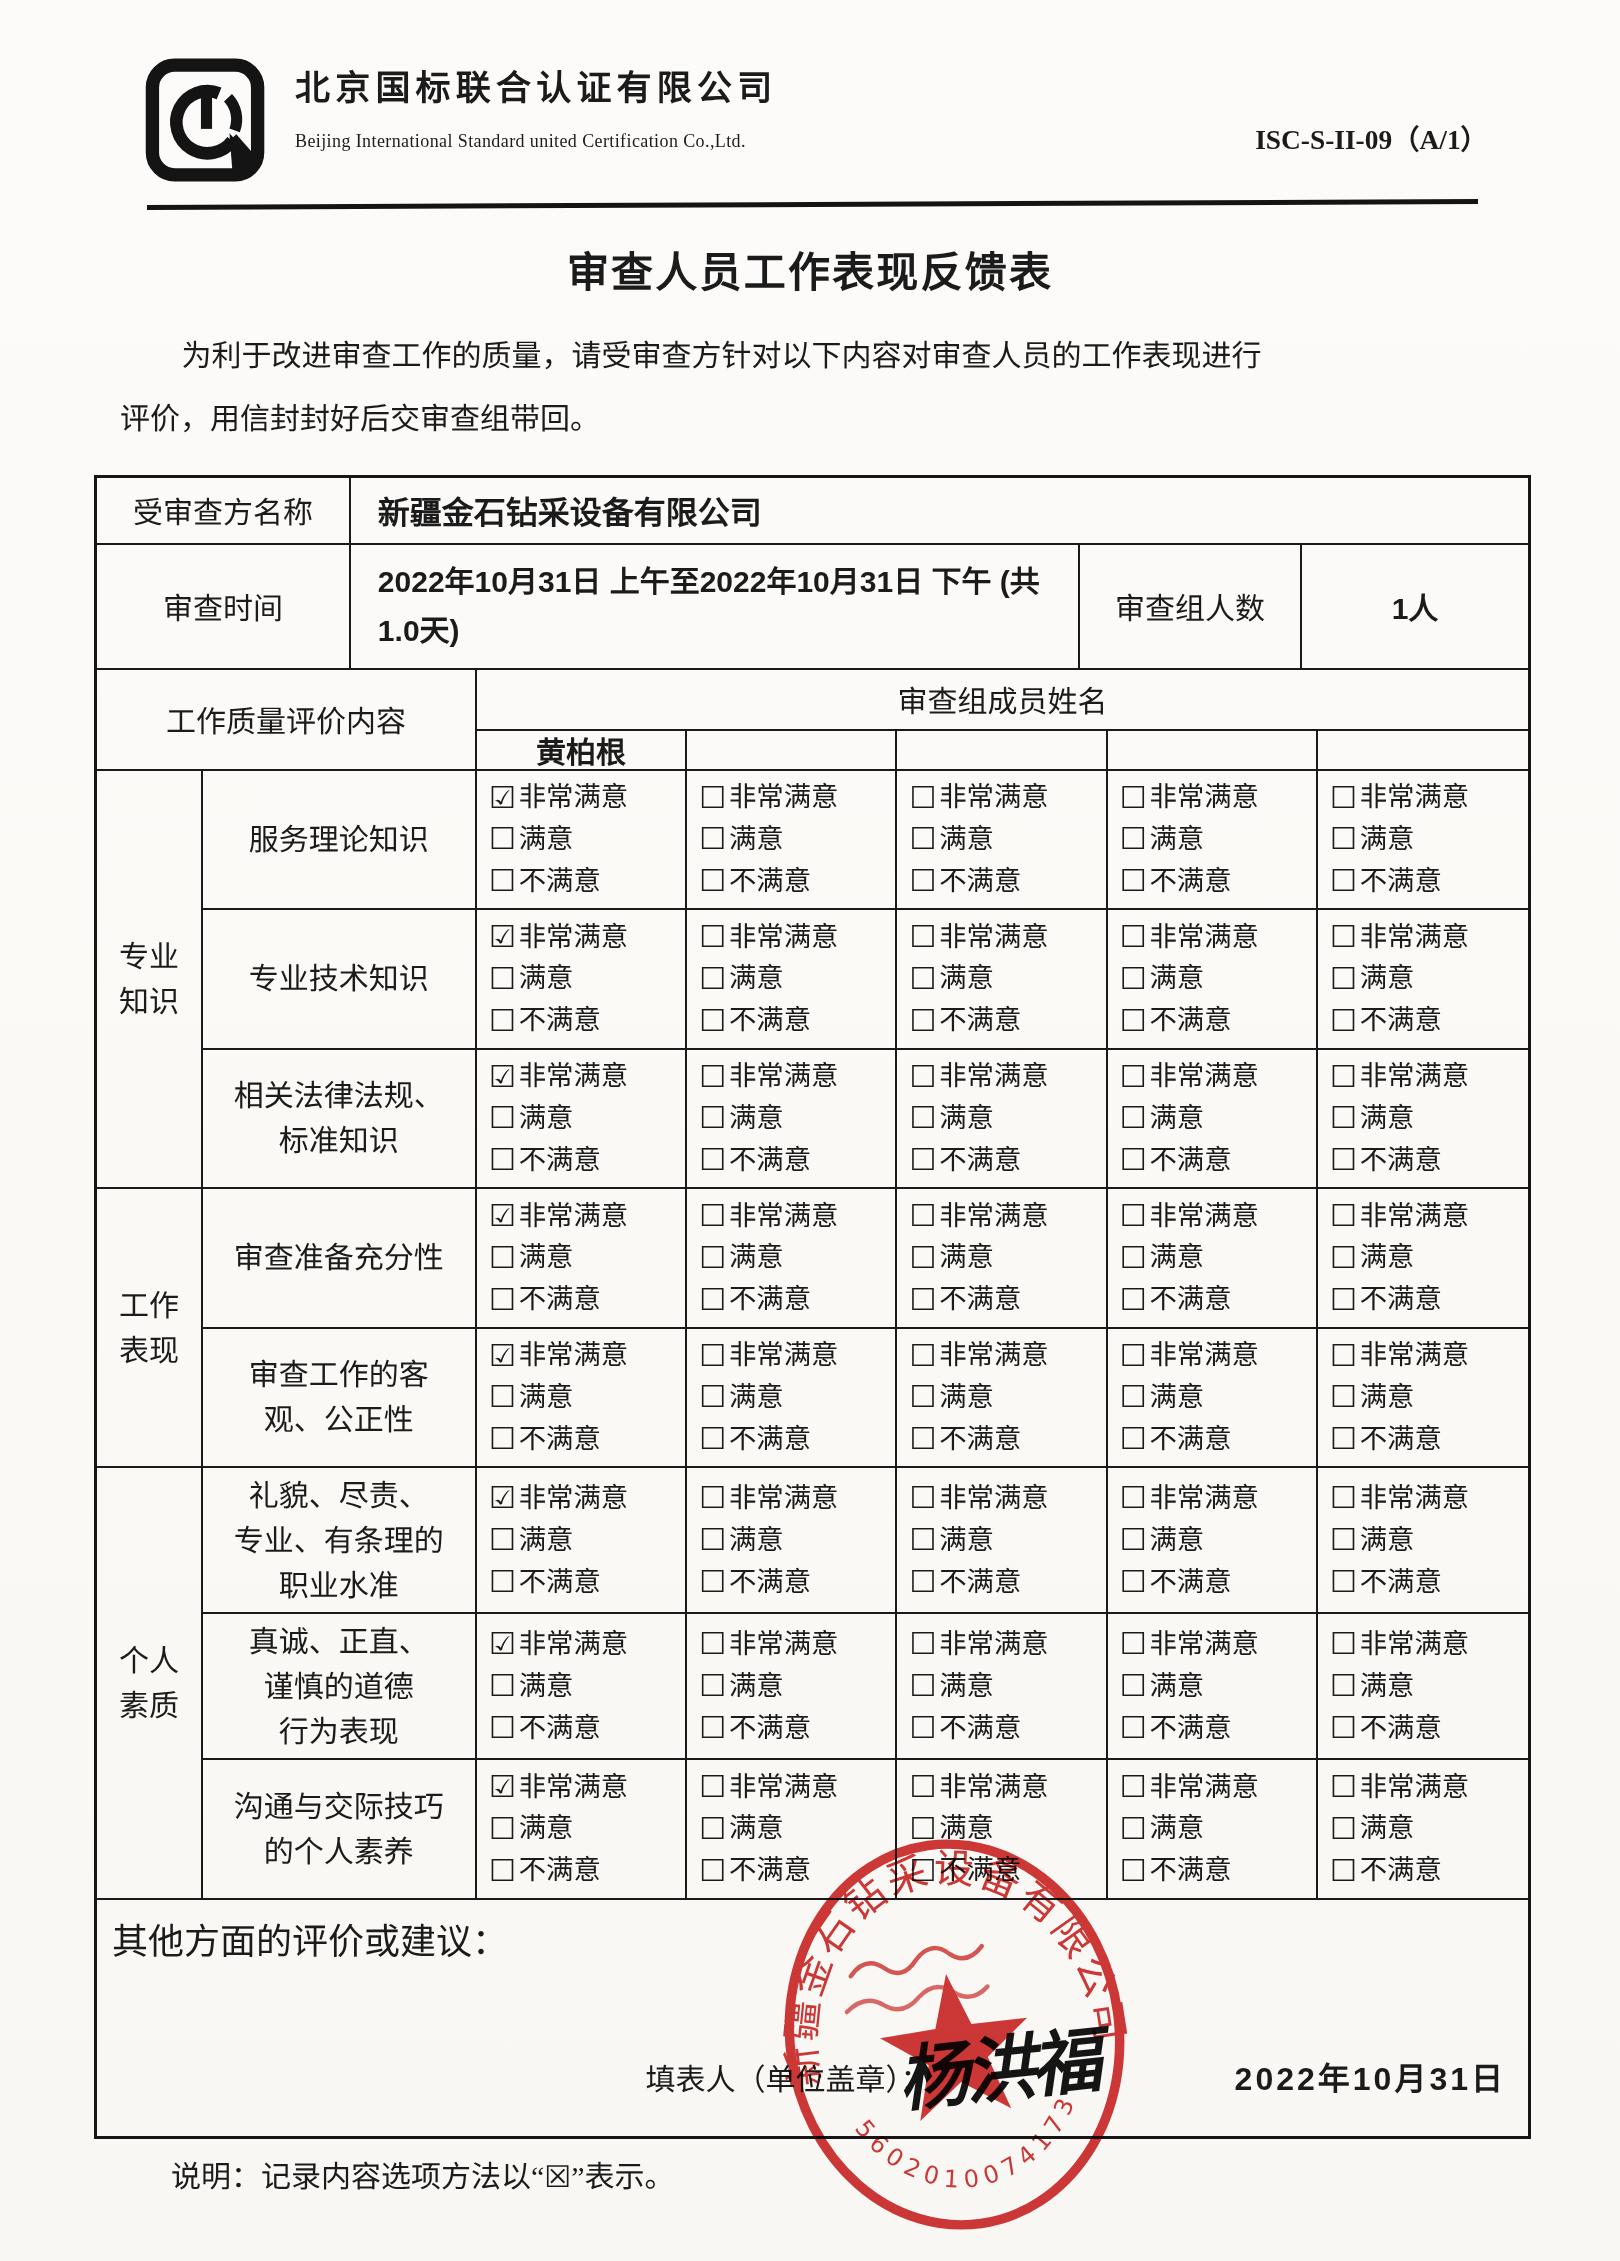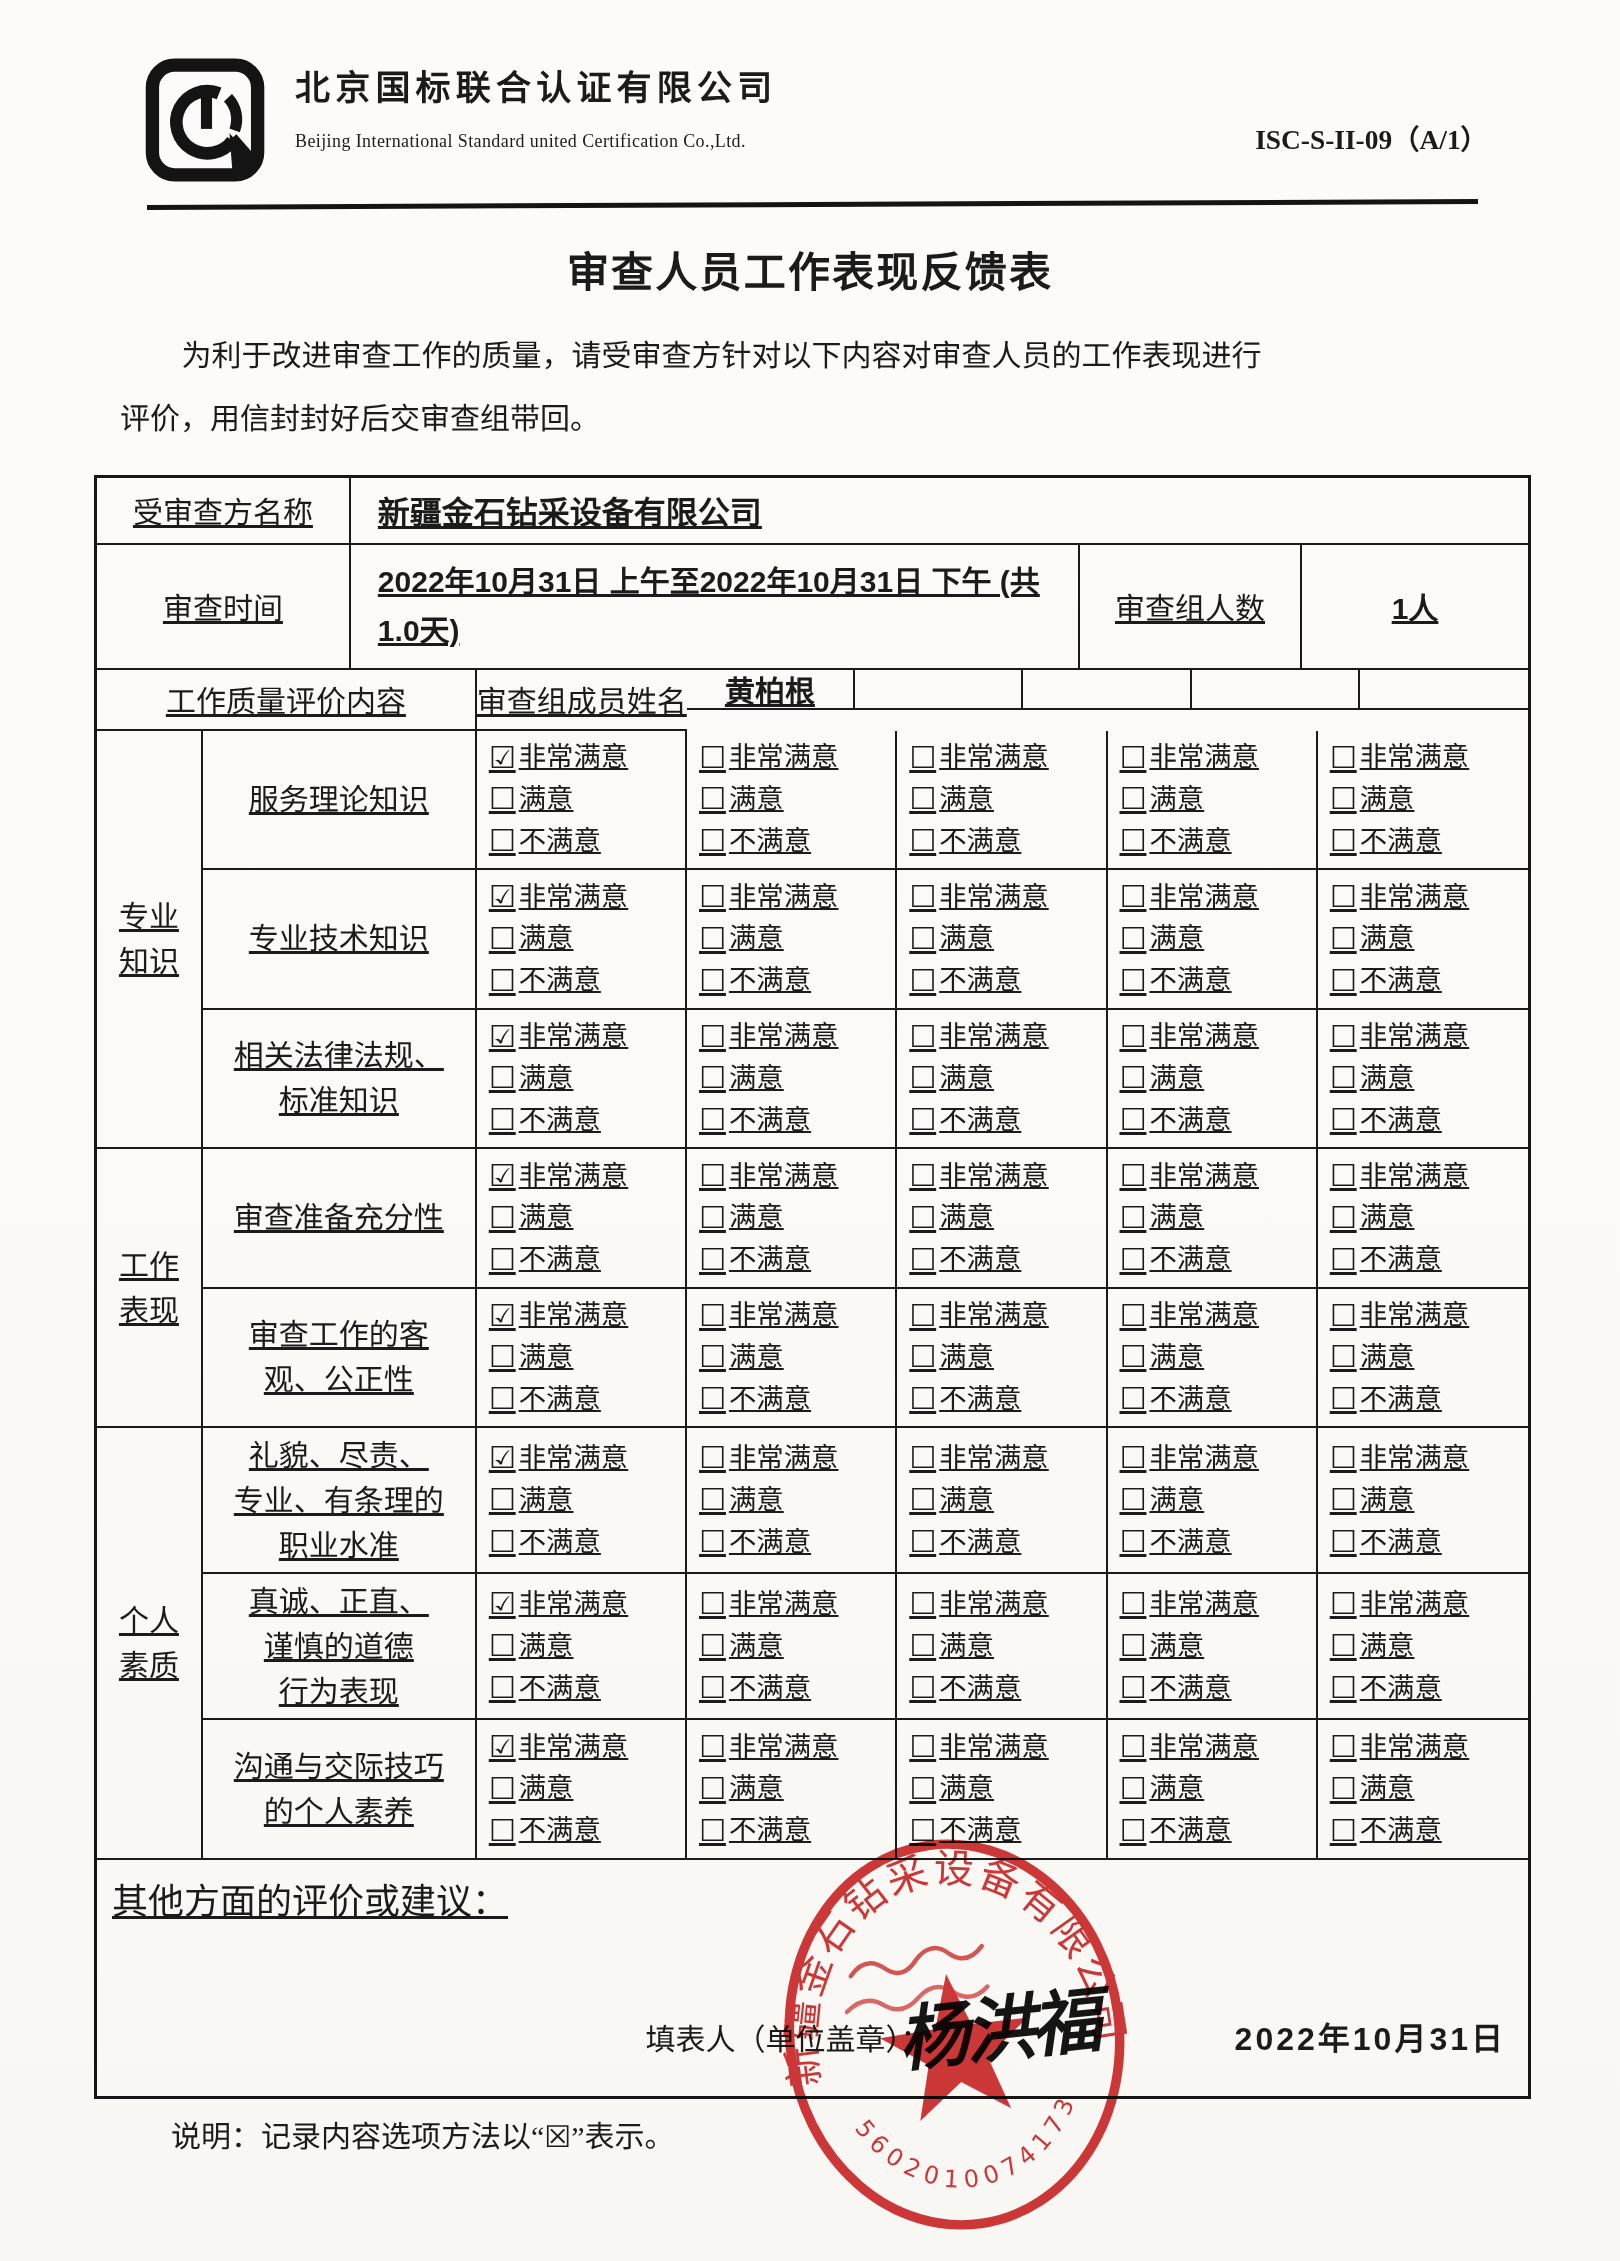--- a/index.html
+++ b/index.html
@@ -15,35 +15,35 @@
   .company-cn{font-family:"Liberation Sans",sans-serif;font-weight:600;font-size:35px;letter-spacing:5.2px;}
   .company-en{font-size:18px;margin-top:21px;letter-spacing:0.4px;}
   .doc-code{position:absolute;right:132px;top:117px;font-size:27.4px;font-weight:700;}
   .rule{margin:18px 142px 0 147px;height:4.5px;background:#141414;transform:rotate(-.25deg);}
   
   .title{text-align:center;font-family:"Liberation Sans",sans-serif;font-weight:700;
          font-size:42px;margin:31px 0 0;letter-spacing:2.2px;}
   .intro{margin:25px 111px 0 120px;font-size:30px;line-height:2.12;}
   .intro-l1{text-indent:2.05em;}
   
-  .form-table{margin:24px 89px 0 94px;border:3px solid #161616;text-decoration:underline;}
+  .form-table{margin:24px 89px 0 94px;border:3px solid #161616;}
   .cell{border-right:2.2px solid #1a1a1a;border-bottom:2.2px solid #1a1a1a;
         display:flex;align-items:center;justify-content:center;
         text-align:center;font-size:30px;box-sizing:border-box;}
   .noR{border-right:none!important;}
   .filled{font-family:"Liberation Sans",sans-serif;font-weight:700;font-size:30px;}
   .pre{white-space:pre-line;}
   .r1{display:grid;grid-template-columns:17.74% 1fr;}
   .r1 .cell{height:67px;}
   .r1 .val{justify-content:flex-start;padding-left:27px;font-weight:600;font-size:32px;}
   .r2{display:grid;grid-template-columns:17.74% 50.95% 15.52% 1fr;}
   .r2 .cell{min-height:125px;}
   .r2 .time-val{justify-content:flex-start;text-align:left;padding:7.4px 15px 7.4px 27px;line-height:1.65;}
   .hdr{display:grid;grid-template-columns:26.54% 1fr;}
-  .members{display:flex;flex-direction:row;}
+  .members{display:flex;flex-direction:column;}
   .members-top{height:59px;border-bottom:2.2px solid #1a1a1a;display:flex;align-items:center;justify-content:center;font-size:30px;}
   .names-row{display:grid;grid-template-columns:repeat(5,1fr);flex:1;}
   .names-row .cell{height:40px;font-weight:600;}
   .names-row .cell:last-child{border-right:none;}
   .group-block{display:flex;}
   .group-label{width:7.4%;flex:0 0 auto;font-size:30px;line-height:1.5;}
   .group-rows{flex:1;display:flex;flex-direction:column;}
   .rrow{display:flex;}
   .criteria{width:20.67%;flex:0 0 auto;min-height:132px;line-height:1.5;padding:4.5px 3px;}
   .mcells{flex:1;display:grid;grid-template-columns:repeat(5,1fr);}

